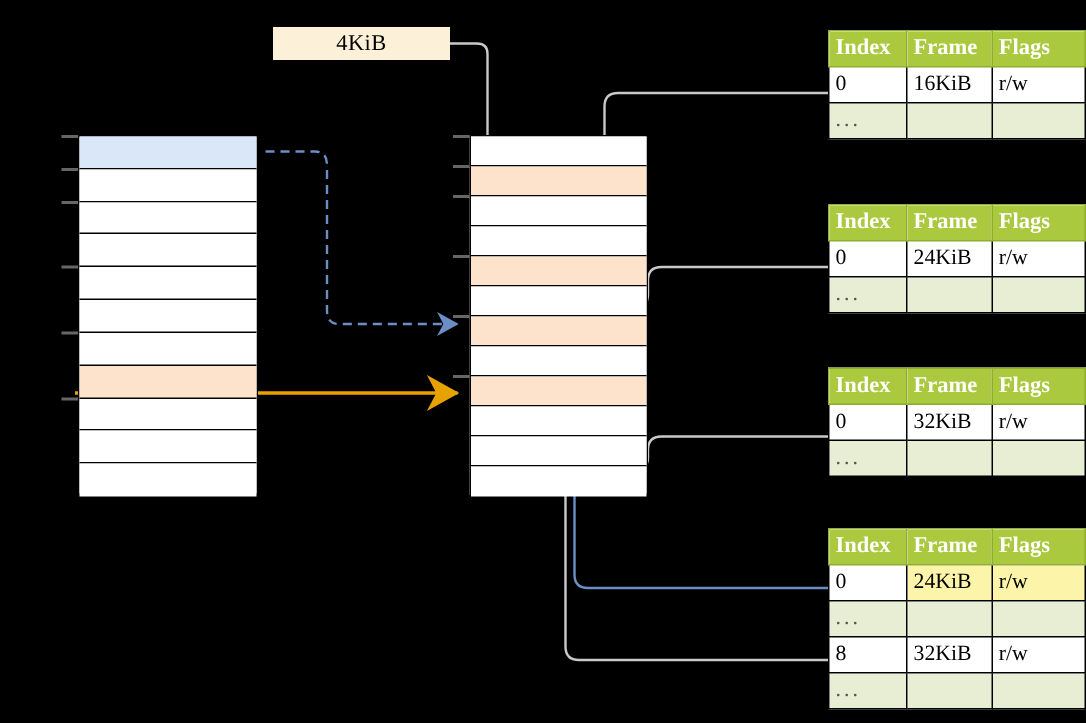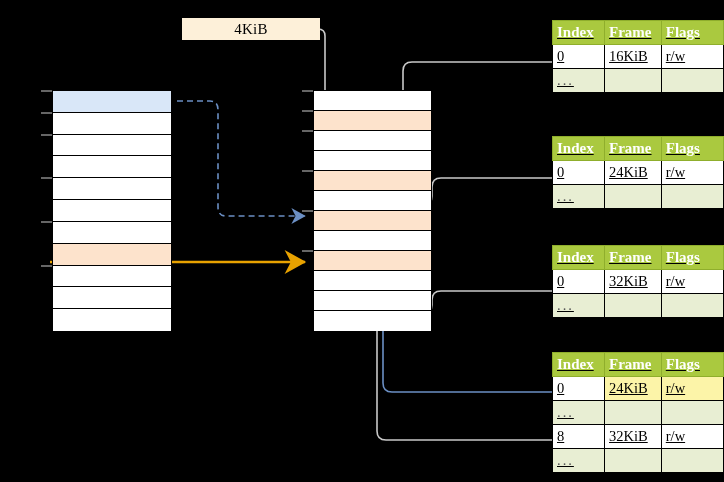--- a/index.html
+++ b/index.html
@@ -54,21 +54,20 @@
   }
 
   
   .ptable {
     position: absolute;
     border-collapse: collapse;
     border: 1.5px solid #9bbb30;
     background: #fff;
     font-size: 14.5px;
     table-layout: fixed;
-    text-decoration: underline;
   }
   .ptable th, .ptable td {
     border: 1px solid #000;
     padding: 1px 4px;
     height: 24px;
     box-sizing: border-box;
     text-align: left;
     font-weight: normal;
     color: #000;
     overflow: hidden;
@@ -141,21 +140,21 @@
 
     <g>
       <path d="M177,101 L210,101 Q218,101 218,110 L218,207 Q218,216 226,216 L305,216" fill="none" stroke="#6b8fc4" stroke-width="1.6" stroke-dasharray="6,4" marker-end="url(#bluehead-right)"></path>
     </g>
 
     <g>
       <path d="M50,262 L305,262" fill="none" stroke="#e8a200" stroke-width="2.4" marker-end="url(#orangehead)"></path>
     </g>
   </svg>
 
-  <div class="sizebox" style="left:182px; top:18px; width:138px; height:22px;">
+  <div class="sizebox" style="left:182px; top:18px; width:118px; height:22px;">
     <span>4KiB</span>
   </div>
 
   <div class="memtable" id="left-table" style="left:52px; top:90px; width:120px; height:240px;">
       <div class="memrow blue" style="height: 21.8182px;"></div>
       <div class="memrow" style="height: 21.8182px;"></div>
       <div class="memrow" style="height: 21.8182px;"></div>
       <div class="memrow" style="height: 21.8182px;"></div>
       <div class="memrow" style="height: 21.8182px;"></div>
       <div class="memrow" style="height: 21.8182px;"></div>

